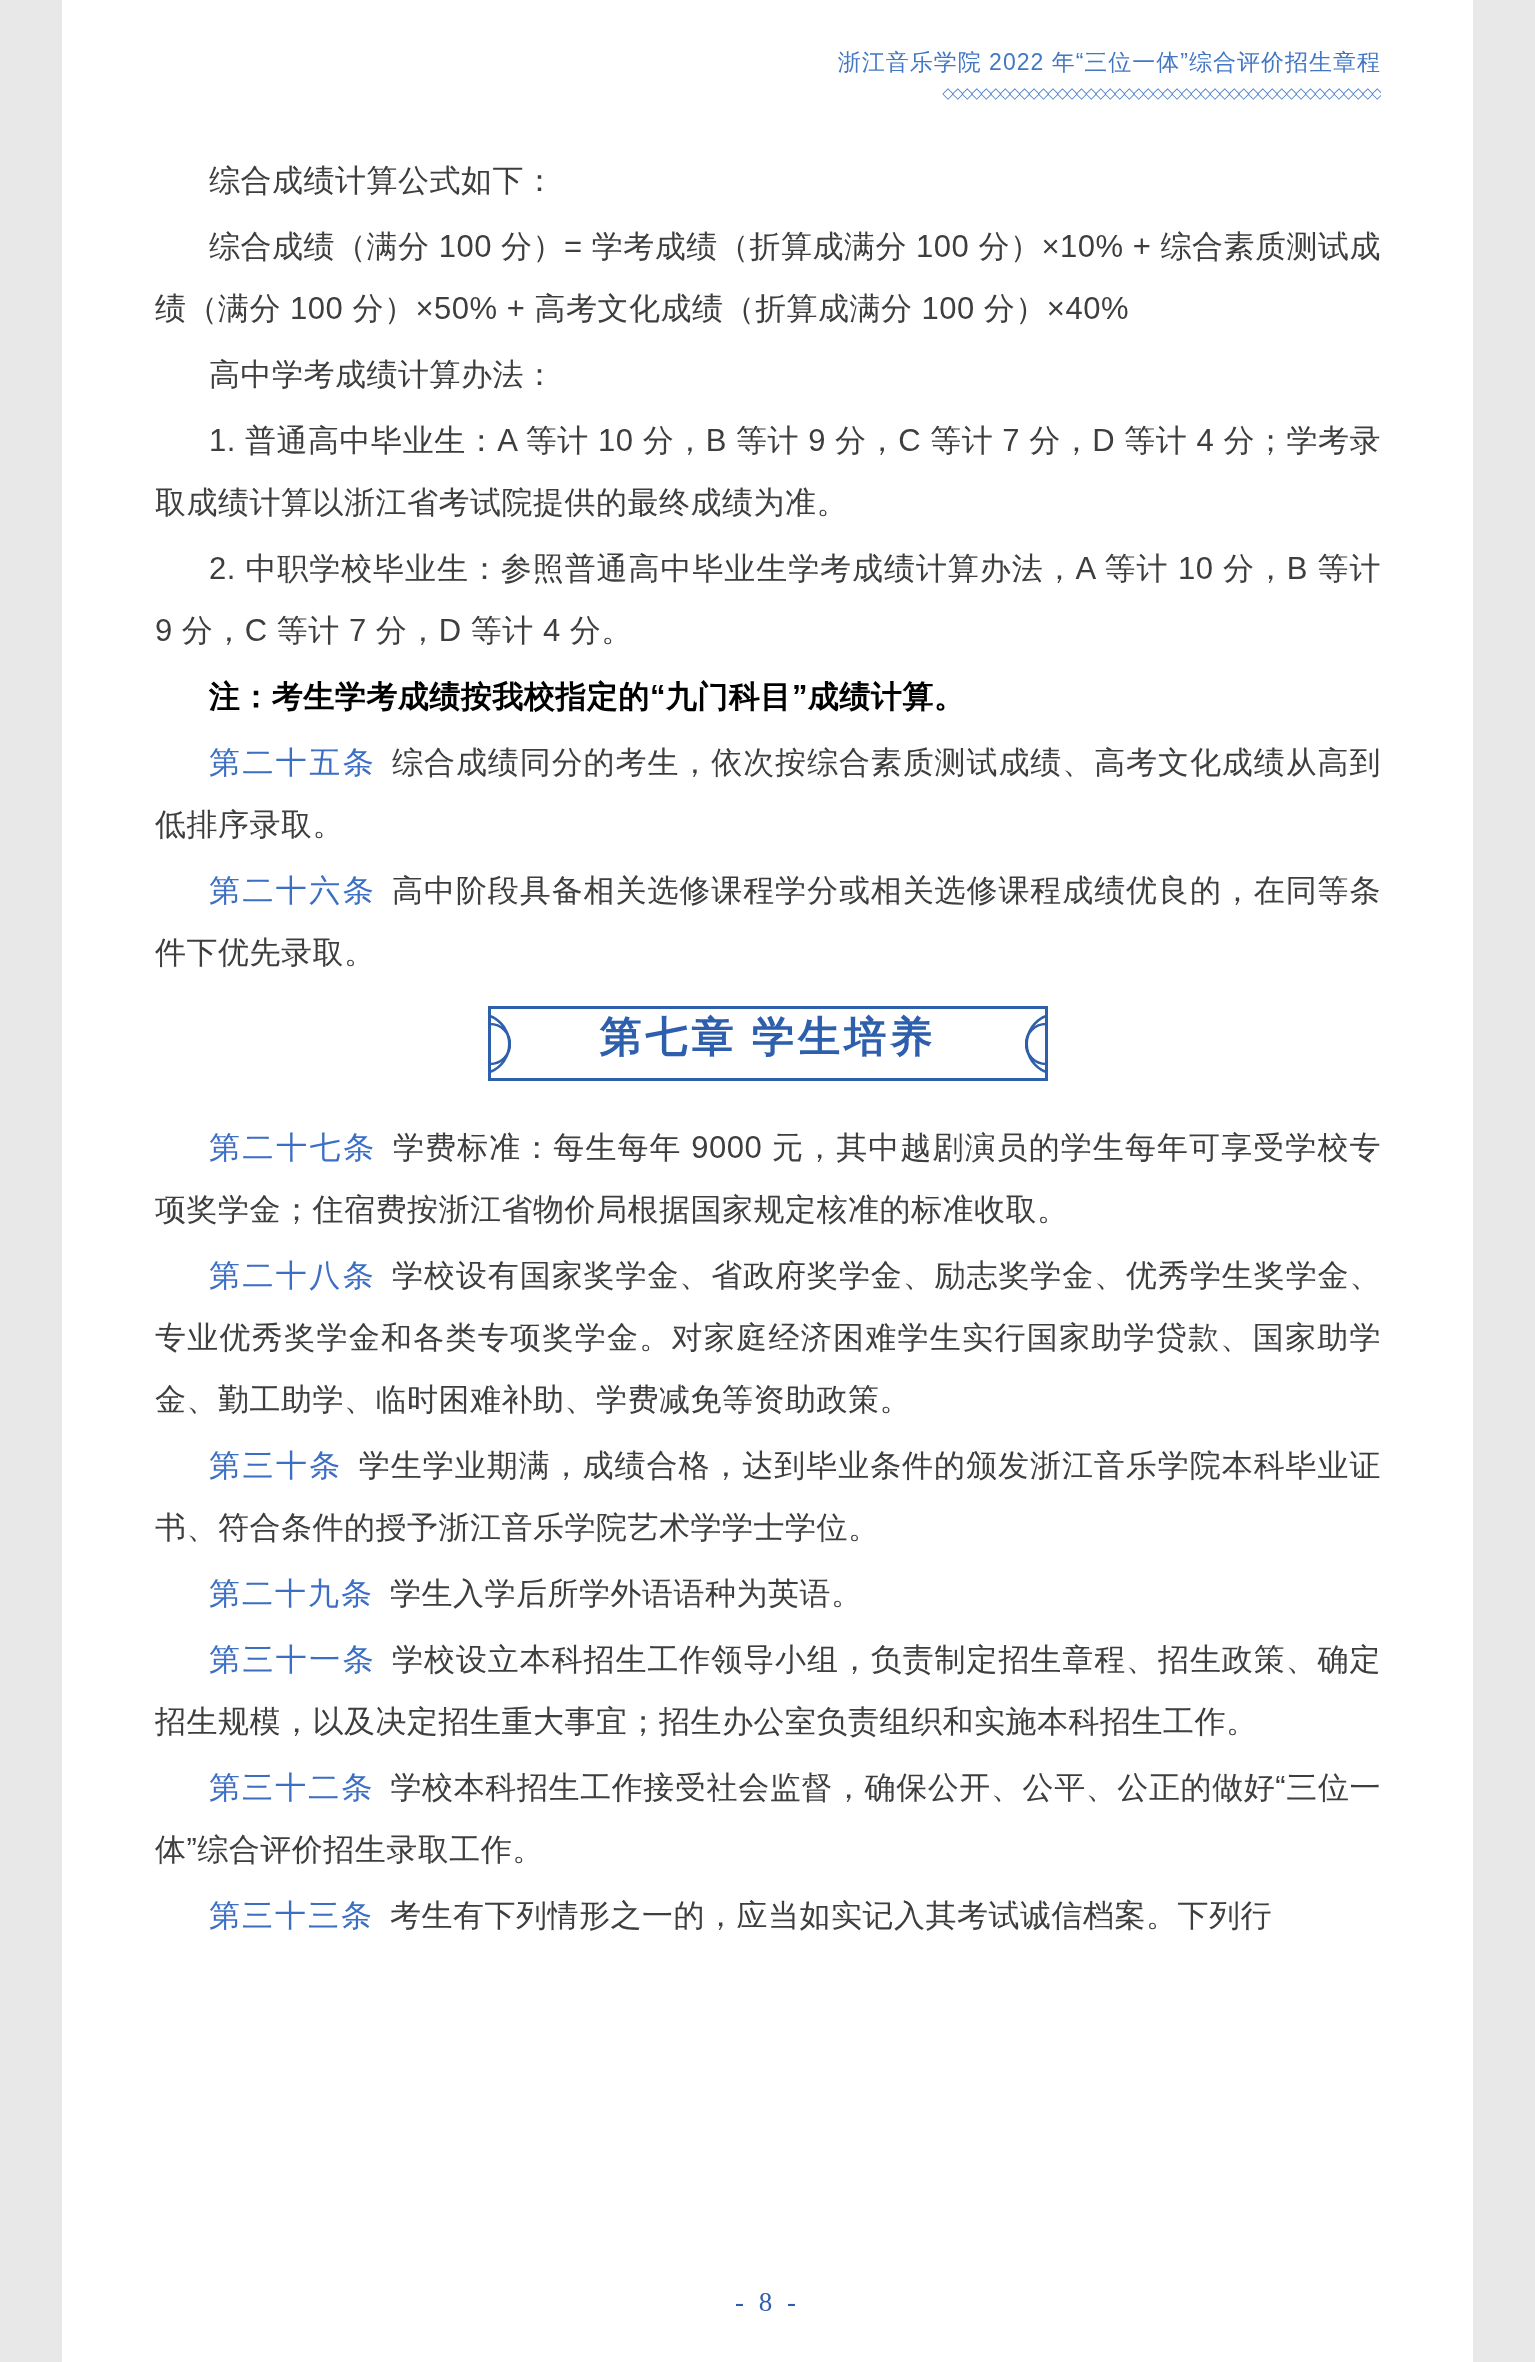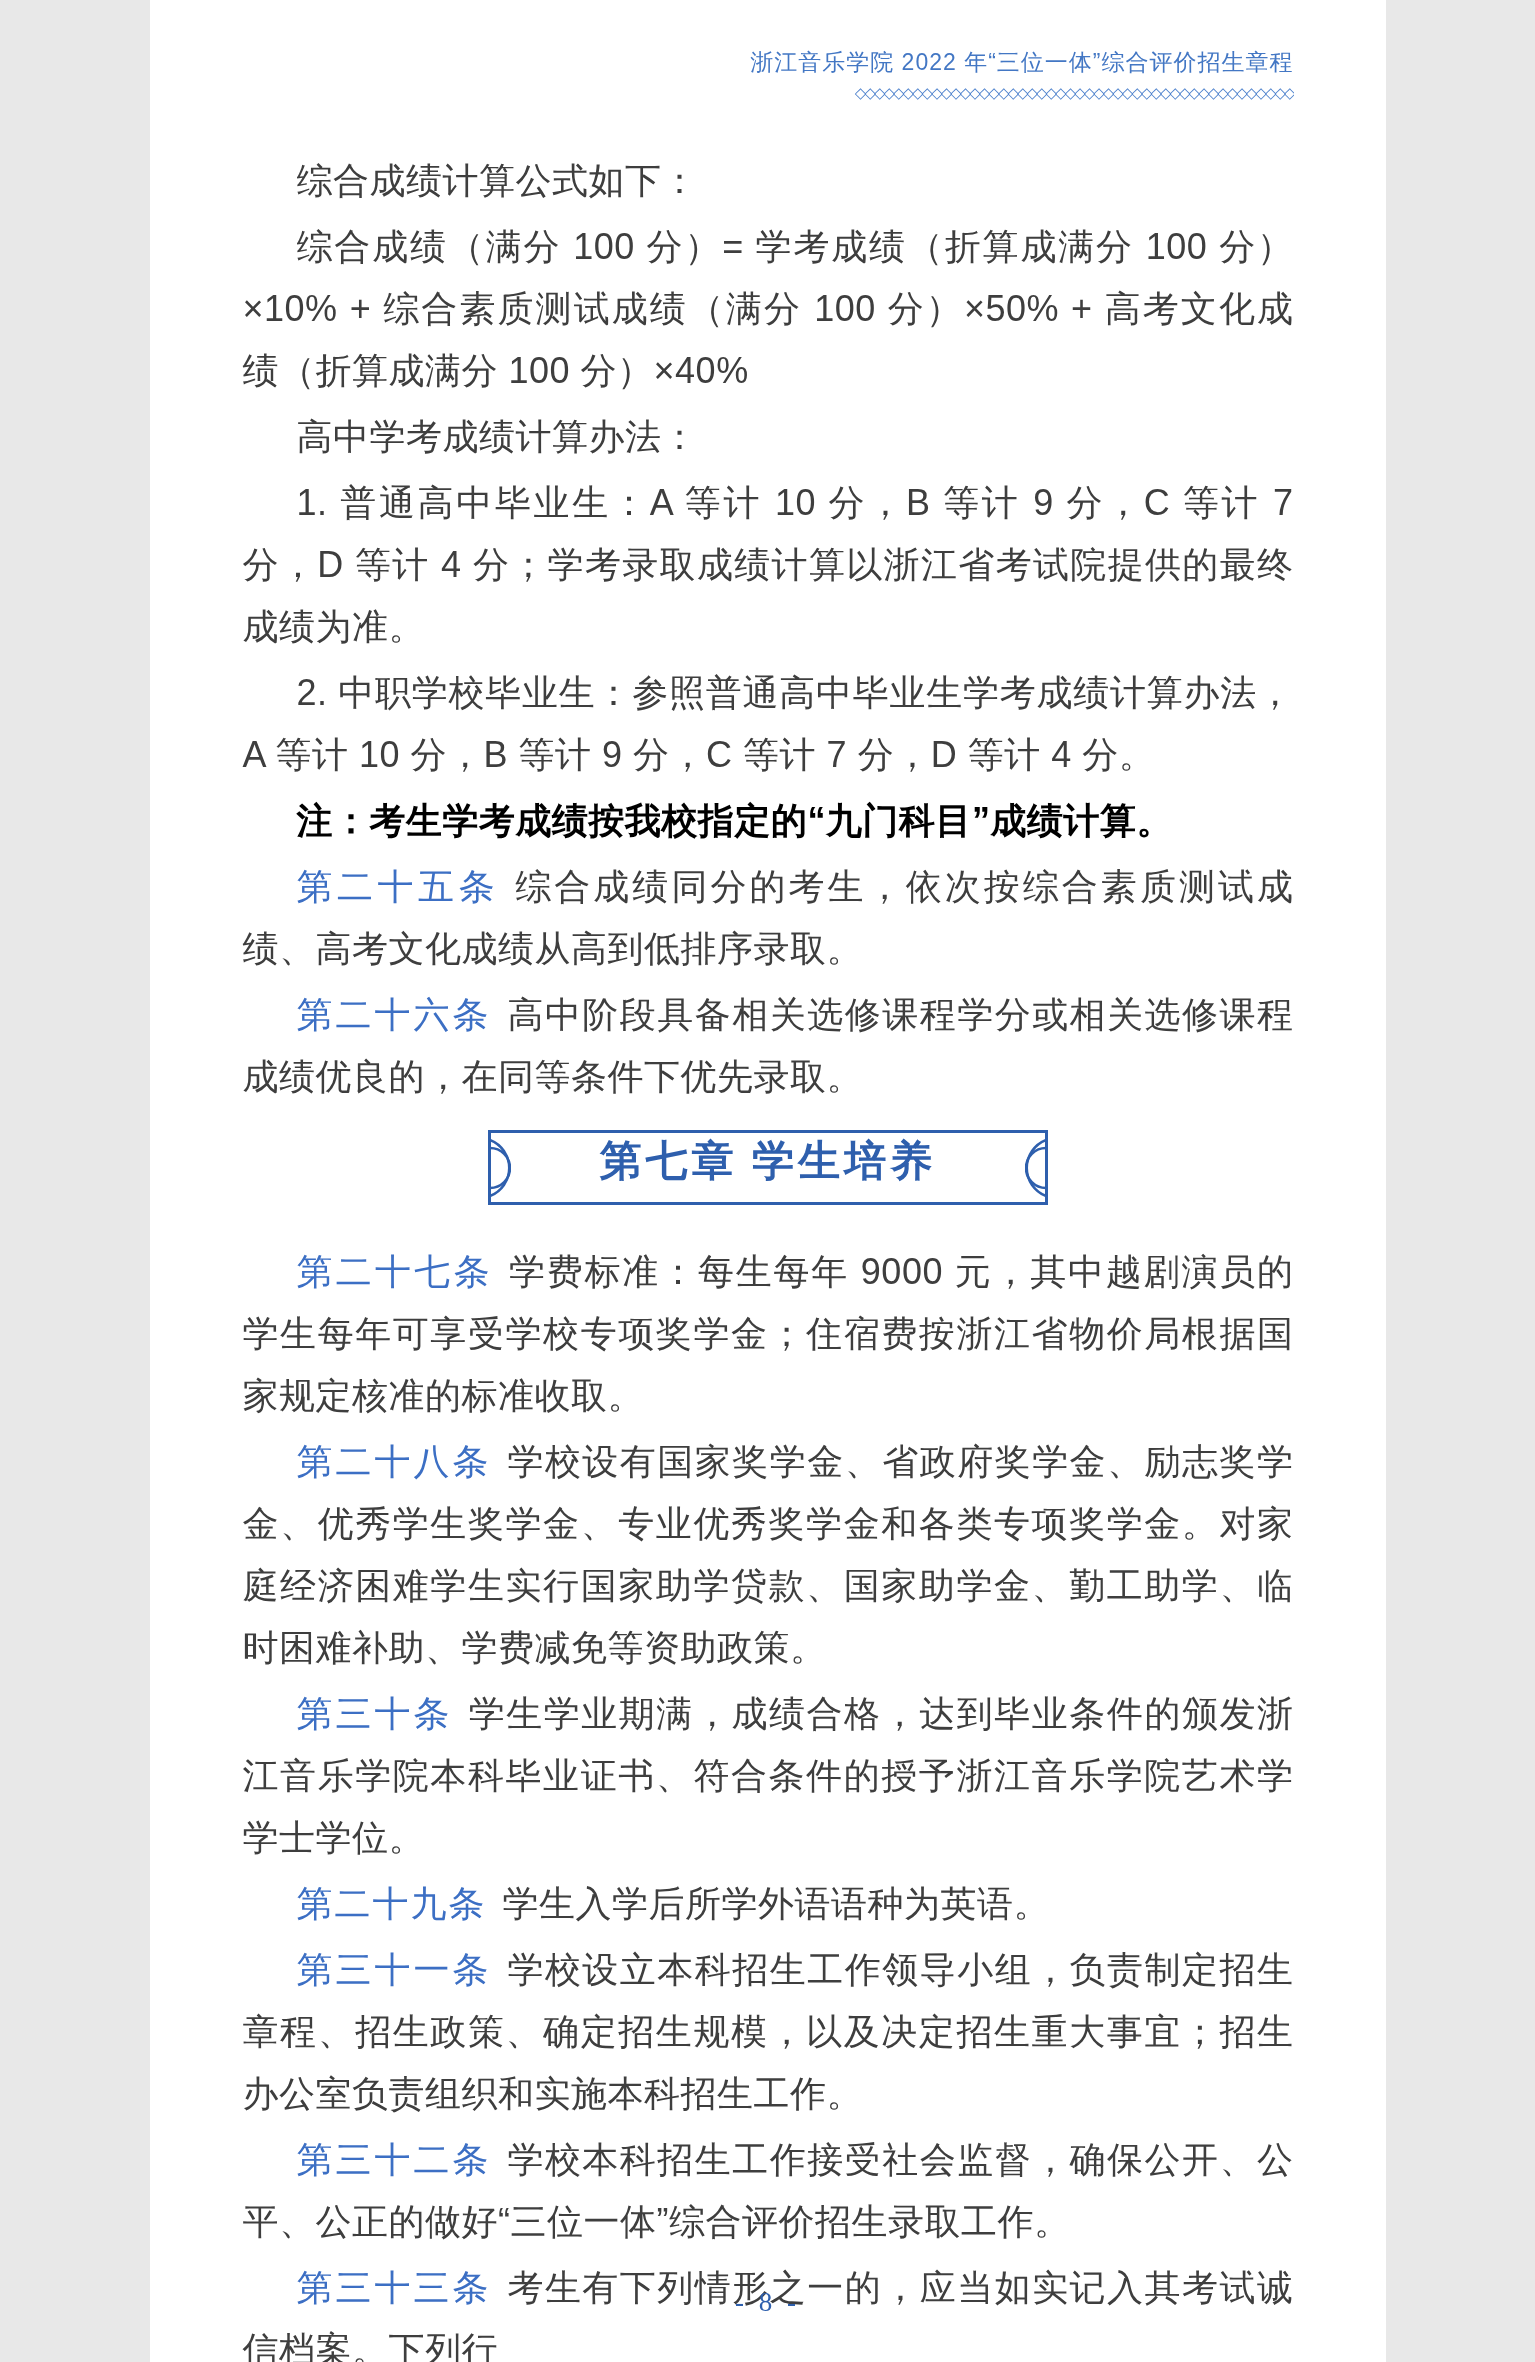--- a/index.html
+++ b/index.html
@@ -7,21 +7,21 @@
     --header-blue:#4377c4;
     --chapter-blue:#2e5fad;
     --separator-blue:#4c80cc;
     --body-text:#3e3e3e;
     --page-bg:#ffffff;
   }
   *{margin:0;padding:0;box-sizing:border-box;}
   html,body{background:#e8e8e8;}
   .page{
     position:relative;
-    width:1236px;height:2362px;
+    width:1411px;height:2362px;
     margin:0 auto;
     background:var(--page-bg);
     font-family:"Liberation Sans","DejaVu Sans",sans-serif;
     color:var(--body-text);
     overflow:hidden;
   }
   .content{margin:0 92px 0 93px;}
   
   .doc-header{padding-top:46px;text-align:right;}
   .doc-header-title{
@@ -35,21 +35,21 @@
     font-size:15px;
     letter-spacing:-2px;
     color:var(--separator-blue);
     line-height:18px;
     white-space:nowrap;
     overflow:hidden;
   }
   
   main{margin-top:48px;}
   p.para{
-    font-size:36px;
+    font-size:31px;
     line-height:62px;
     text-align:justify;
     text-indent:54px;
     margin:4px 0;
     letter-spacing:0.5px;
   }
   p.para.bold{font-weight:bold;color:#000000;}
   .term{
     color:var(--accent-blue);
     margin-right:16px;

